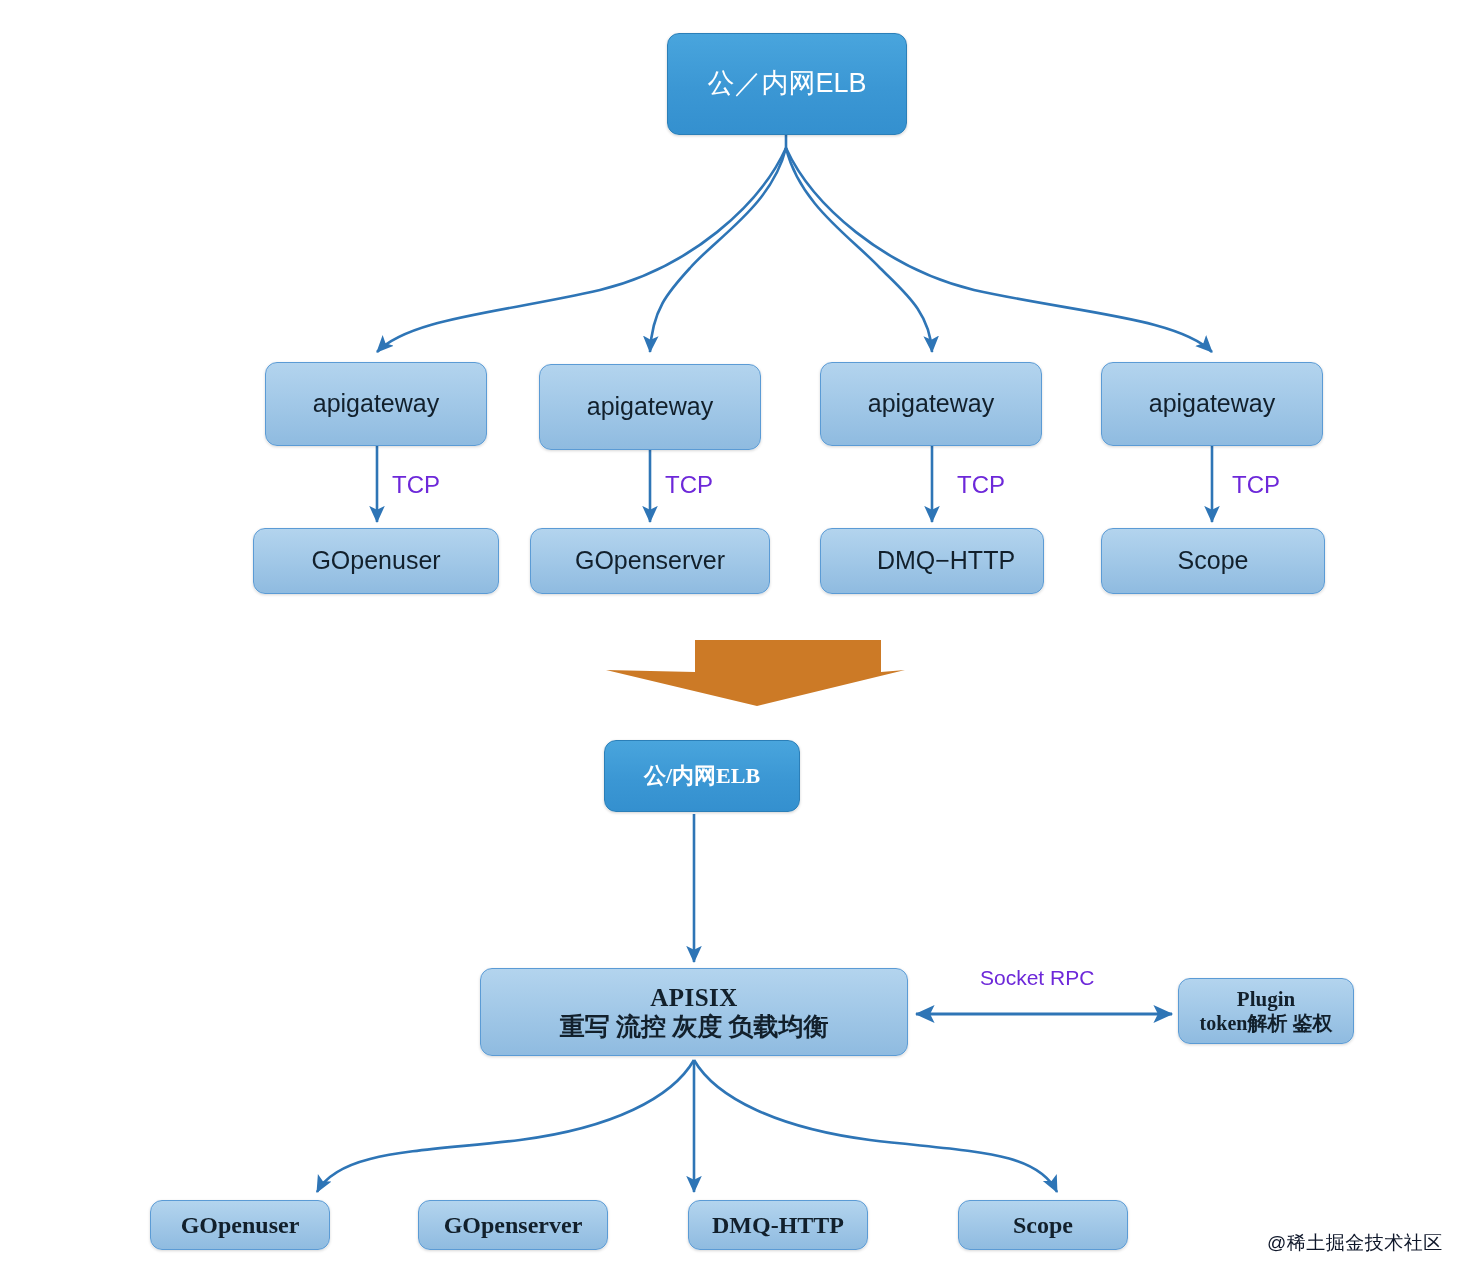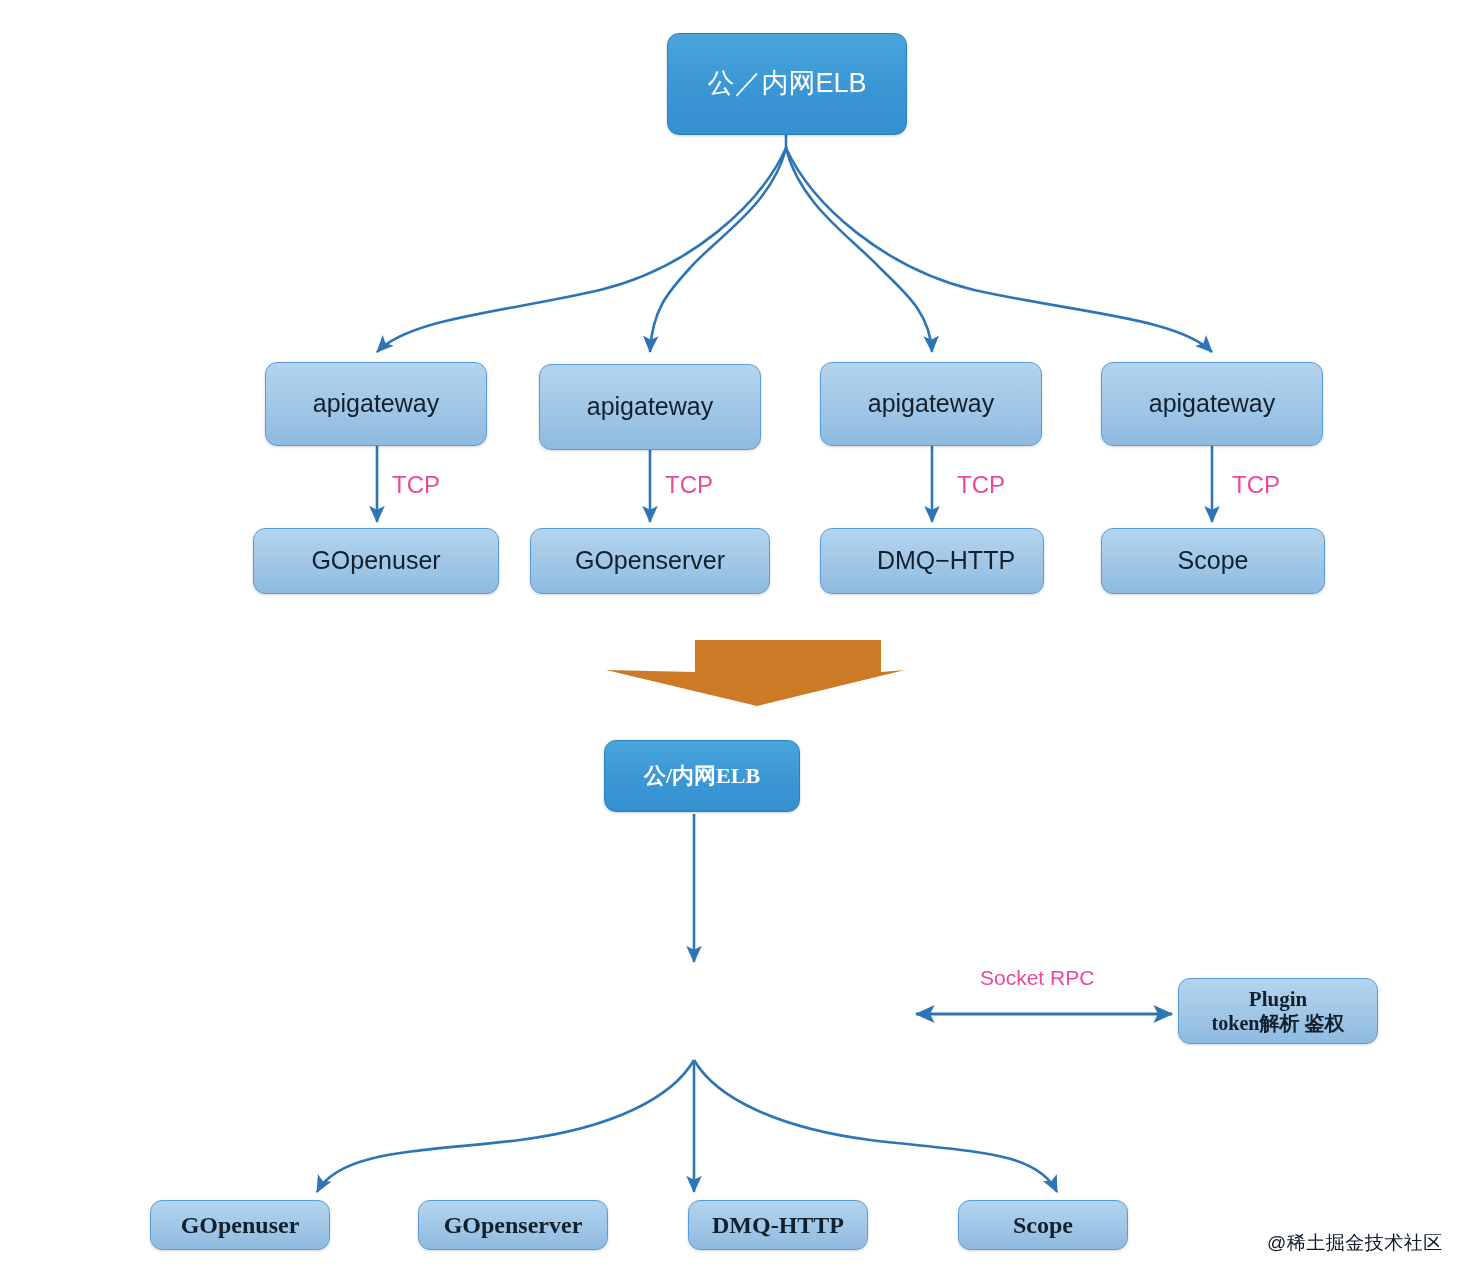--- a/index.html
+++ b/index.html
@@ -35,21 +35,21 @@
     background:linear-gradient(180deg,#b3d4ee 0%,#a3c9e8 45%,#8fbbe0 100%);
     border:1.4px solid #5b9bd5;
     color:#12202c;
     box-shadow:0 1px 3px rgba(0,0,0,.16);
   }
   .sans{font-family:"Liberation Sans", sans-serif;}
   .serif{font-family:"Liberation Serif", serif;}
 
   .lbl{
     position:absolute;
-    color:#ec4899;
+    color:#6d28d9;
     font-family:"Liberation Sans", sans-serif;
     white-space:nowrap;
   }
   .two-line span{display:block;}
   .watermark{
     position:absolute;
     color:#0f172a;
     font-family:"Liberation Sans", sans-serif;
     font-size:19px;
     white-space:nowrap;
@@ -142,24 +142,28 @@
   </div>
 
   <svg class="orange-arrow" style="left:600px;top:636px;width:312px;height:76px;" viewBox="0 0 312 76">
     <path d="M95,4 L281,4 L281,36 L305,34 L157,70 L6,34 L95,36 Z" fill="#cc7a26"></path>
   </svg>
 
   <div class="node elb serif" style="left:604px;top:740px;width:196px;height:72px;font-size:22px;font-weight:700;">
     <span>公/内网ELB</span>
   </div>
 
+  <div class="node svcbox serif two-line" style="left:480px;top:968px;width:428px;height:88px;flex-direction:column;">
+    <span style="font-size:25px;font-weight:700;letter-spacing:.5px;">APISIX</span>
+    <span style="font-size:25px;font-weight:700;">重写 流控 灰度 负载均衡</span>
+  </div>
 
   <div class="lbl" style="left:980px;top:966px;font-size:21px;">Socket RPC</div>
 
-  <div class="node svcbox serif two-line" style="left:1178px;top:978px;width:200px;height:66px;flex-direction:column;">
+  <div class="node svcbox serif two-line" style="left:1178px;top:978px;width:176px;height:66px;flex-direction:column;">
     <span style="font-size:21px;font-weight:700;">Plugin</span>
     <span style="font-size:20px;font-weight:700;">token解析 鉴权</span>
   </div>
 
   <div class="node svcbox serif" style="left:150px;top:1200px;width:180px;height:50px;font-size:24px;font-weight:700;">
     <span>GOpenuser</span>
   </div>
   <div class="node svcbox serif" style="left:418px;top:1200px;width:190px;height:50px;font-size:24px;font-weight:700;">
     <span>GOpenserver</span>
   </div>

